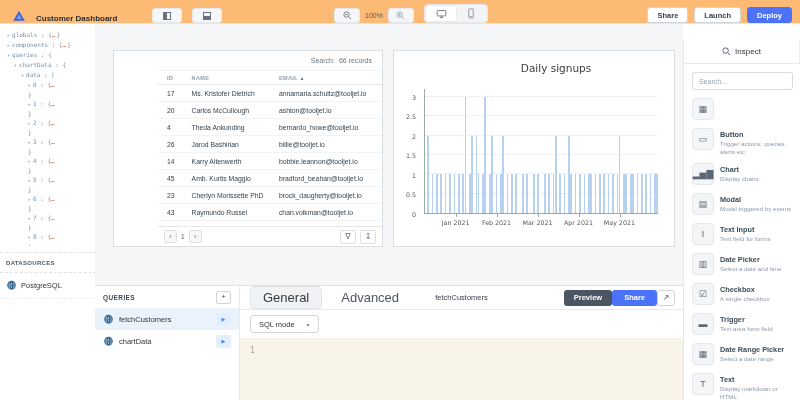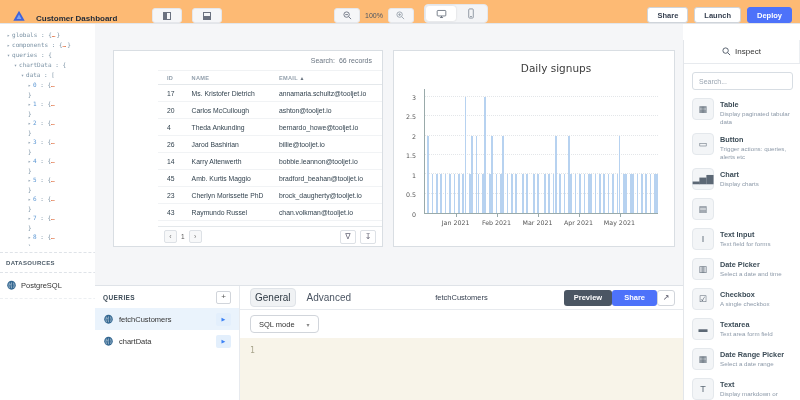--- a/index.html
+++ b/index.html
@@ -99,21 +99,21 @@
     background:#fff; color:#555; font-size:8px; line-height:10px; cursor:pointer; }
   .q-item { height:22px; display:flex; align-items:center; gap:5px; padding:0 8px;
     font-size:7.5px; color:#333; cursor:pointer; }
   .q-item.selected { background:#eaf3fc; }
   .q-run { margin-left:auto; width:15px; height:13px; border:none; border-radius:2px;
     background:#e3effc; color:#3b82f6; font-size:5px; cursor:pointer; }
 
   .q-editor { flex:1; display:flex; flex-direction:column; position:relative; }
   .qe-head { height:24px; flex-shrink:0; display:flex; align-items:center; gap:6px;
     padding-left:10px; border-bottom:1px solid #e7eaee; position:relative; }
-  .qe-tab { font-size:10px; color:#4b5563; padding:3px 4px; background:transparent;
+  .qe-tab { font-size:13px; color:#4b5563; padding:3px 12px; background:transparent;
     border:1px solid transparent; border-radius:4px; cursor:pointer; }
   .qe-tab.active { background:#f0f2f4; border-color:#dfe3e8; color:#2f3a44; }
   .qe-name { position:absolute; left:50%; transform:translateX(-50%); font-size:7.5px; color:#374151; }
   .qe-actions { margin-left:auto; margin-right:8px; display:flex; }
   .btn-preview { height:16px; padding:0 10px; font-size:7.5px; font-weight:bold; border:none;
     border-radius:3px; background:#4b5663; color:#fff; cursor:pointer; }
   .btn-save { height:16px; padding:0 12px; font-size:7.5px; font-weight:bold; border:none;
     border-radius:3px; background:#4d72fa; color:#fff; cursor:pointer; }
   .btn-expand { width:18px; height:16px; border:1px solid #d1d5db; border-radius:3px; background:#fff;
     color:#556; font-size:8px; cursor:pointer; }
@@ -518,41 +518,41 @@
             <circle cx="4" cy="4" r="3" fill="none" stroke="#4b5563"></circle>
             <line x1="6.3" y1="6.3" x2="9" y2="9" stroke="#4b5563"></line>
           </svg>
         <span>Inspect</span>
       </button>
     </div>
     <input class="r-search" type="text" placeholder="Search..." style="">
     <div id="widgetList">
         <div class="w-item">
           <span class="w-icon">▦</span>
-          <span>
-            <div class="w-title">Table</div>
-            <div class="w-desc">Display paginated tabular data</div>
-          </span>
         </div>
         <div class="w-item">
           <span class="w-icon">▭</span>
           <span>
             <div class="w-title">Button</div>
             <div class="w-desc">Trigger actions: queries, alerts etc</div>
           </span>
         </div>
         <div class="w-item">
           <span class="w-icon">▂▅▇</span>
           <span>
             <div class="w-title">Chart</div>
             <div class="w-desc">Display charts</div>
           </span>
         </div>
         <div class="w-item">
           <span class="w-icon">▤</span>
+          <span>
+            <div class="w-title">Modal</div>
+            <div class="w-desc">Modal triggered by events</div>
+          </span>
         </div>
         <div class="w-item">
           <span class="w-icon">I</span>
           <span>
             <div class="w-title">Text Input</div>
             <div class="w-desc">Text field for forms</div>
           </span>
         </div>
         <div class="w-item">
           <span class="w-icon">▥</span>
@@ -564,21 +564,21 @@
         <div class="w-item">
           <span class="w-icon">☑</span>
           <span>
             <div class="w-title">Checkbox</div>
             <div class="w-desc">A single checkbox</div>
           </span>
         </div>
         <div class="w-item">
           <span class="w-icon">▬</span>
           <span>
-            <div class="w-title">Textarea</div>
+            <div class="w-title">Trigger</div>
             <div class="w-desc">Text area form field</div>
           </span>
         </div>
         <div class="w-item">
           <span class="w-icon">▦</span>
           <span>
             <div class="w-title">Date Range Picker</div>
             <div class="w-desc">Select a date range</div>
           </span>
         </div>

